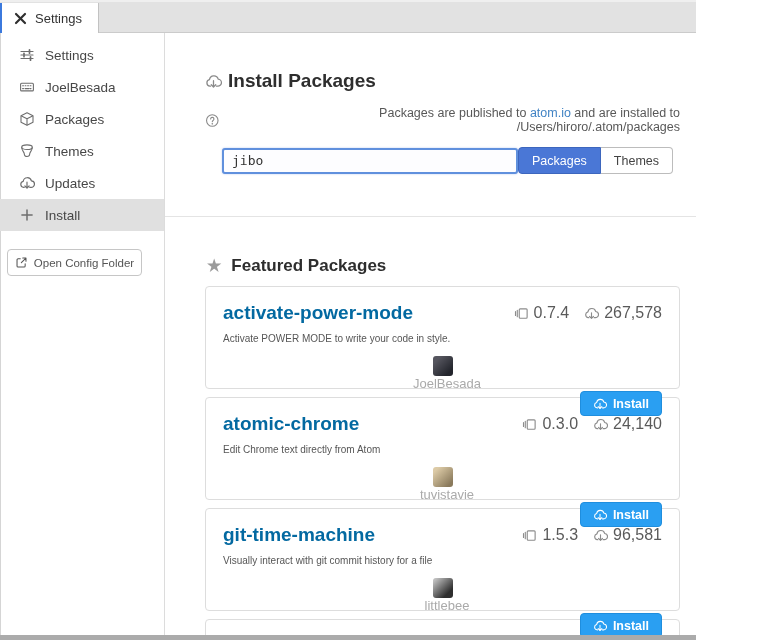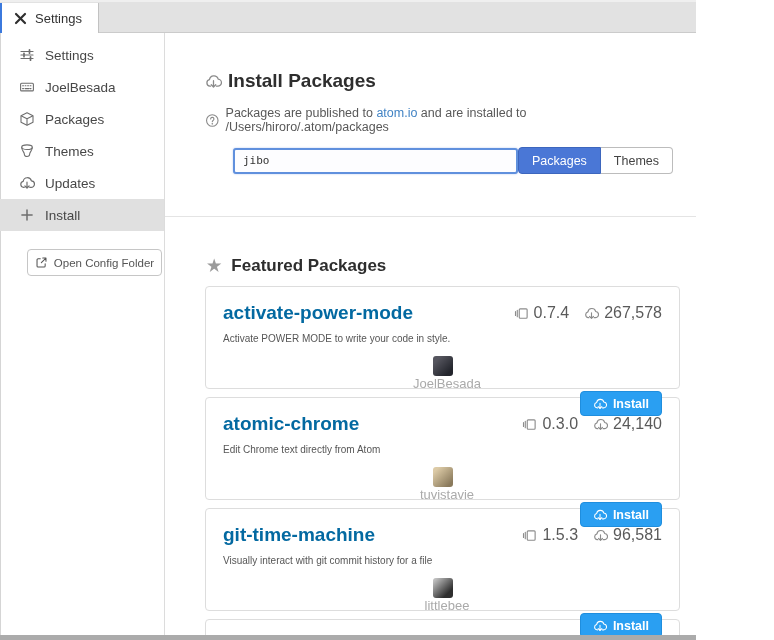--- a/index.html
+++ b/index.html
@@ -16,40 +16,40 @@
          padding:0 16px 0 11px; font-size:13px; color:#333; cursor:pointer; }
   .tab .ic { width:15px; height:15px; color:#2f2f2f; }
 
   
   .body { display:flex; height:607px; }
   .sidebar { width:165px; flex-shrink:0; border-right:1px solid #dcdcdc; padding-top:6px; }
   .side-item { height:32px; display:flex; align-items:center; gap:10px; padding-left:19px;
                font-size:13.5px; color:#474747; cursor:pointer; }
   .side-item .ic { width:16px; height:16px; color:#6e6e6e; flex-shrink:0; }
   .side-item.selected { background:#e0e0e0; }
-  .config-btn { margin:18px 0 0 27px; width:135px; height:27px; background:#fff;
+  .config-btn { margin:18px 0 0 7px; width:135px; height:27px; background:#fff;
                 border:1px solid #c6c6c6; border-radius:4px; font-size:11.5px; color:#555;
                 display:flex; align-items:center; justify-content:center; gap:6px;
                 font-family:"Liberation Sans", sans-serif; cursor:pointer; }
   .config-btn .ic { width:13px; height:13px; color:#555; }
 
   .main { flex:1; padding:0 16px 0 40px; position:relative; overflow:hidden; }
 
   
   .hrow { display:flex; align-items:center; gap:6px; }
   .page-title { margin-top:37px; font-size:19px; font-weight:700; color:#2e2e2e; }
   .page-title .ic { width:17px; height:17px; color:#8a8a8a; }
-  .info-line { margin-top:14px; font-size:12.5px; color:#585858; }
+  .info-line { margin-top:14px; font-size:12.5px; color:#585858;text-align:right; }
   .info-line .ic { width:15px; height:15px; color:#8a8a8a; }
   .info-line a { color:var(--link_blue,#4183c4); text-decoration:none; cursor:pointer; }
   .search-row { margin-top:13px; margin-left:17px; display:flex; align-items:center; }
   .search-input { width:384px; height:26px; border:2px solid var(--input_border,#6090dd);
                   border-radius:3px; background:#fdfdff; padding:0 8px;
-                  font-family:"DejaVu Sans Mono", monospace; font-size:11px; color:#333;
-                  outline:none; box-shadow:0 0 2px rgba(90,130,220,.45);margin-left:11px; }
+                  font-family:"DejaVu Sans Mono", monospace; font-size:13px; color:#333;
+                  outline:none; box-shadow:0 0 2px rgba(90,130,220,.45); }
   .btn-group { margin-left:auto; margin-right:7px; display:flex; height:27px; }
   .btn-group button { font-family:"Liberation Sans", sans-serif; font-size:12.5px;
                       padding:0 13px; cursor:pointer; }
   .btn-packages { background:var(--accent_blue,#4a77d6); color:#fff;
                   border:1px solid #3d66bd; border-radius:4px 0 0 4px; }
   .btn-themes { background:#fff; color:#444; border:1px solid #bcbcbc; border-left:none;
                 border-radius:0 4px 4px 0; }
 
   .divider { border:none; border-top:1px solid #e4e4e4; margin:42px -16px 0 -40px; }
 

